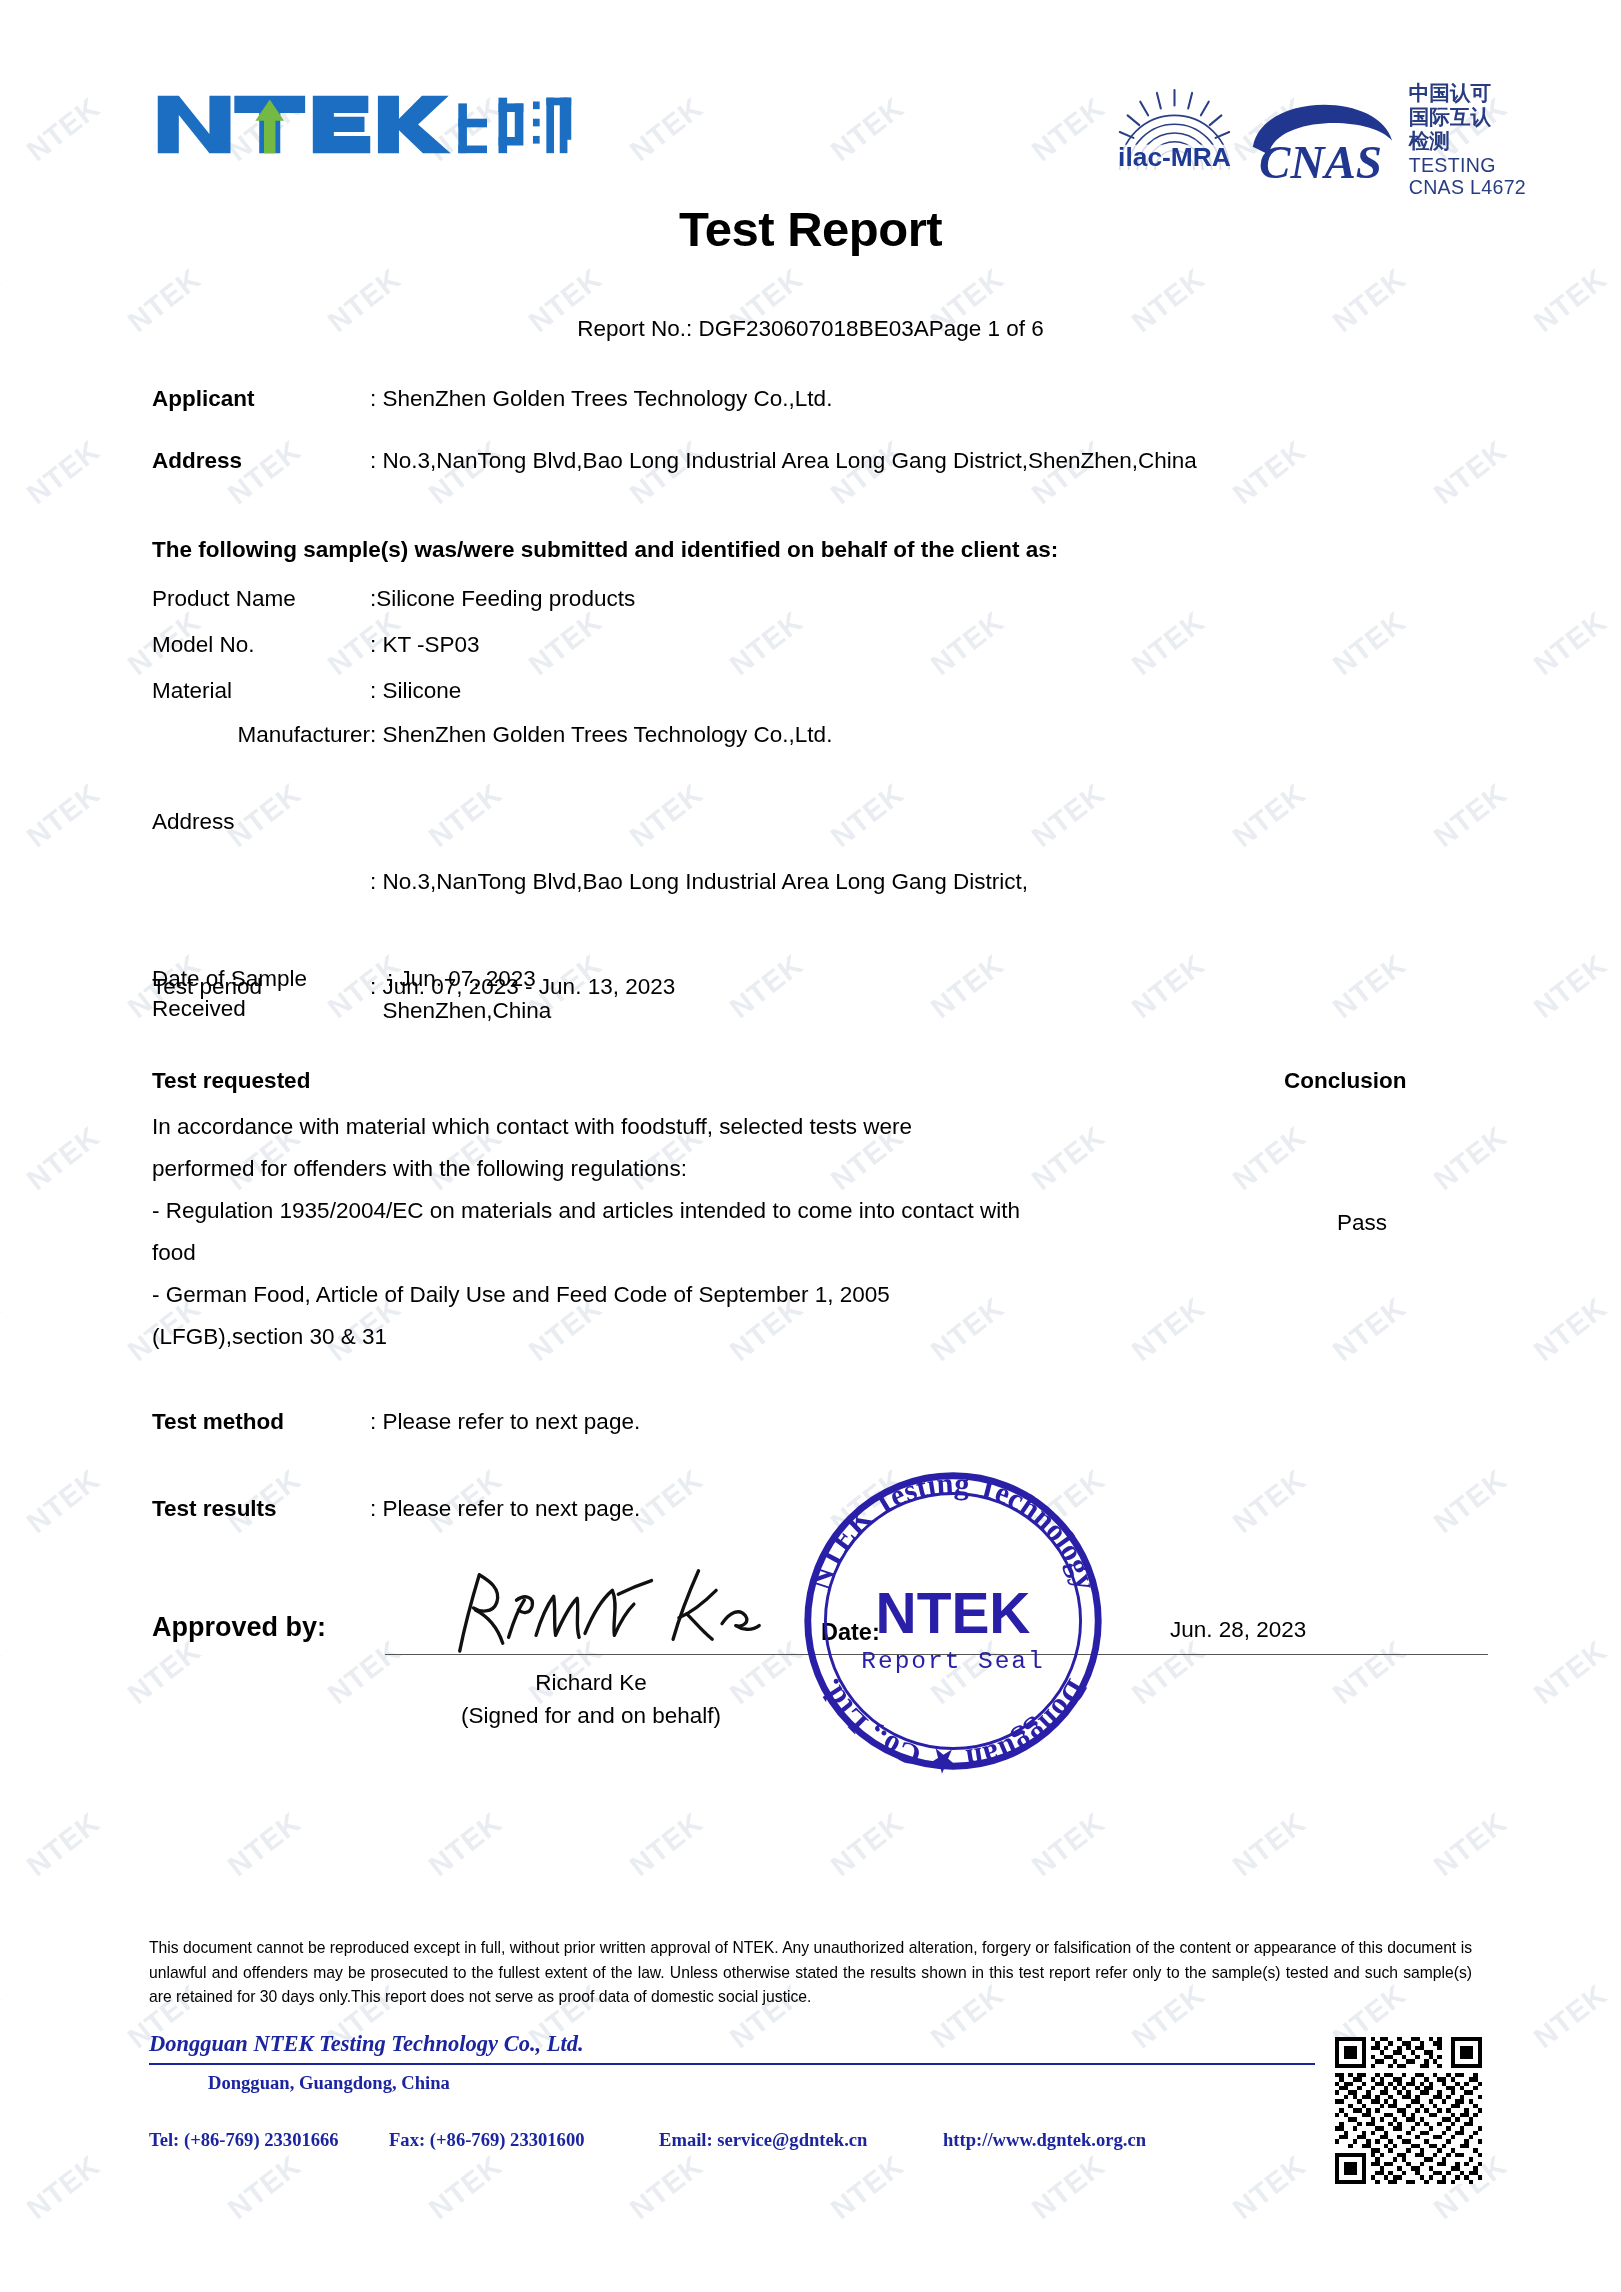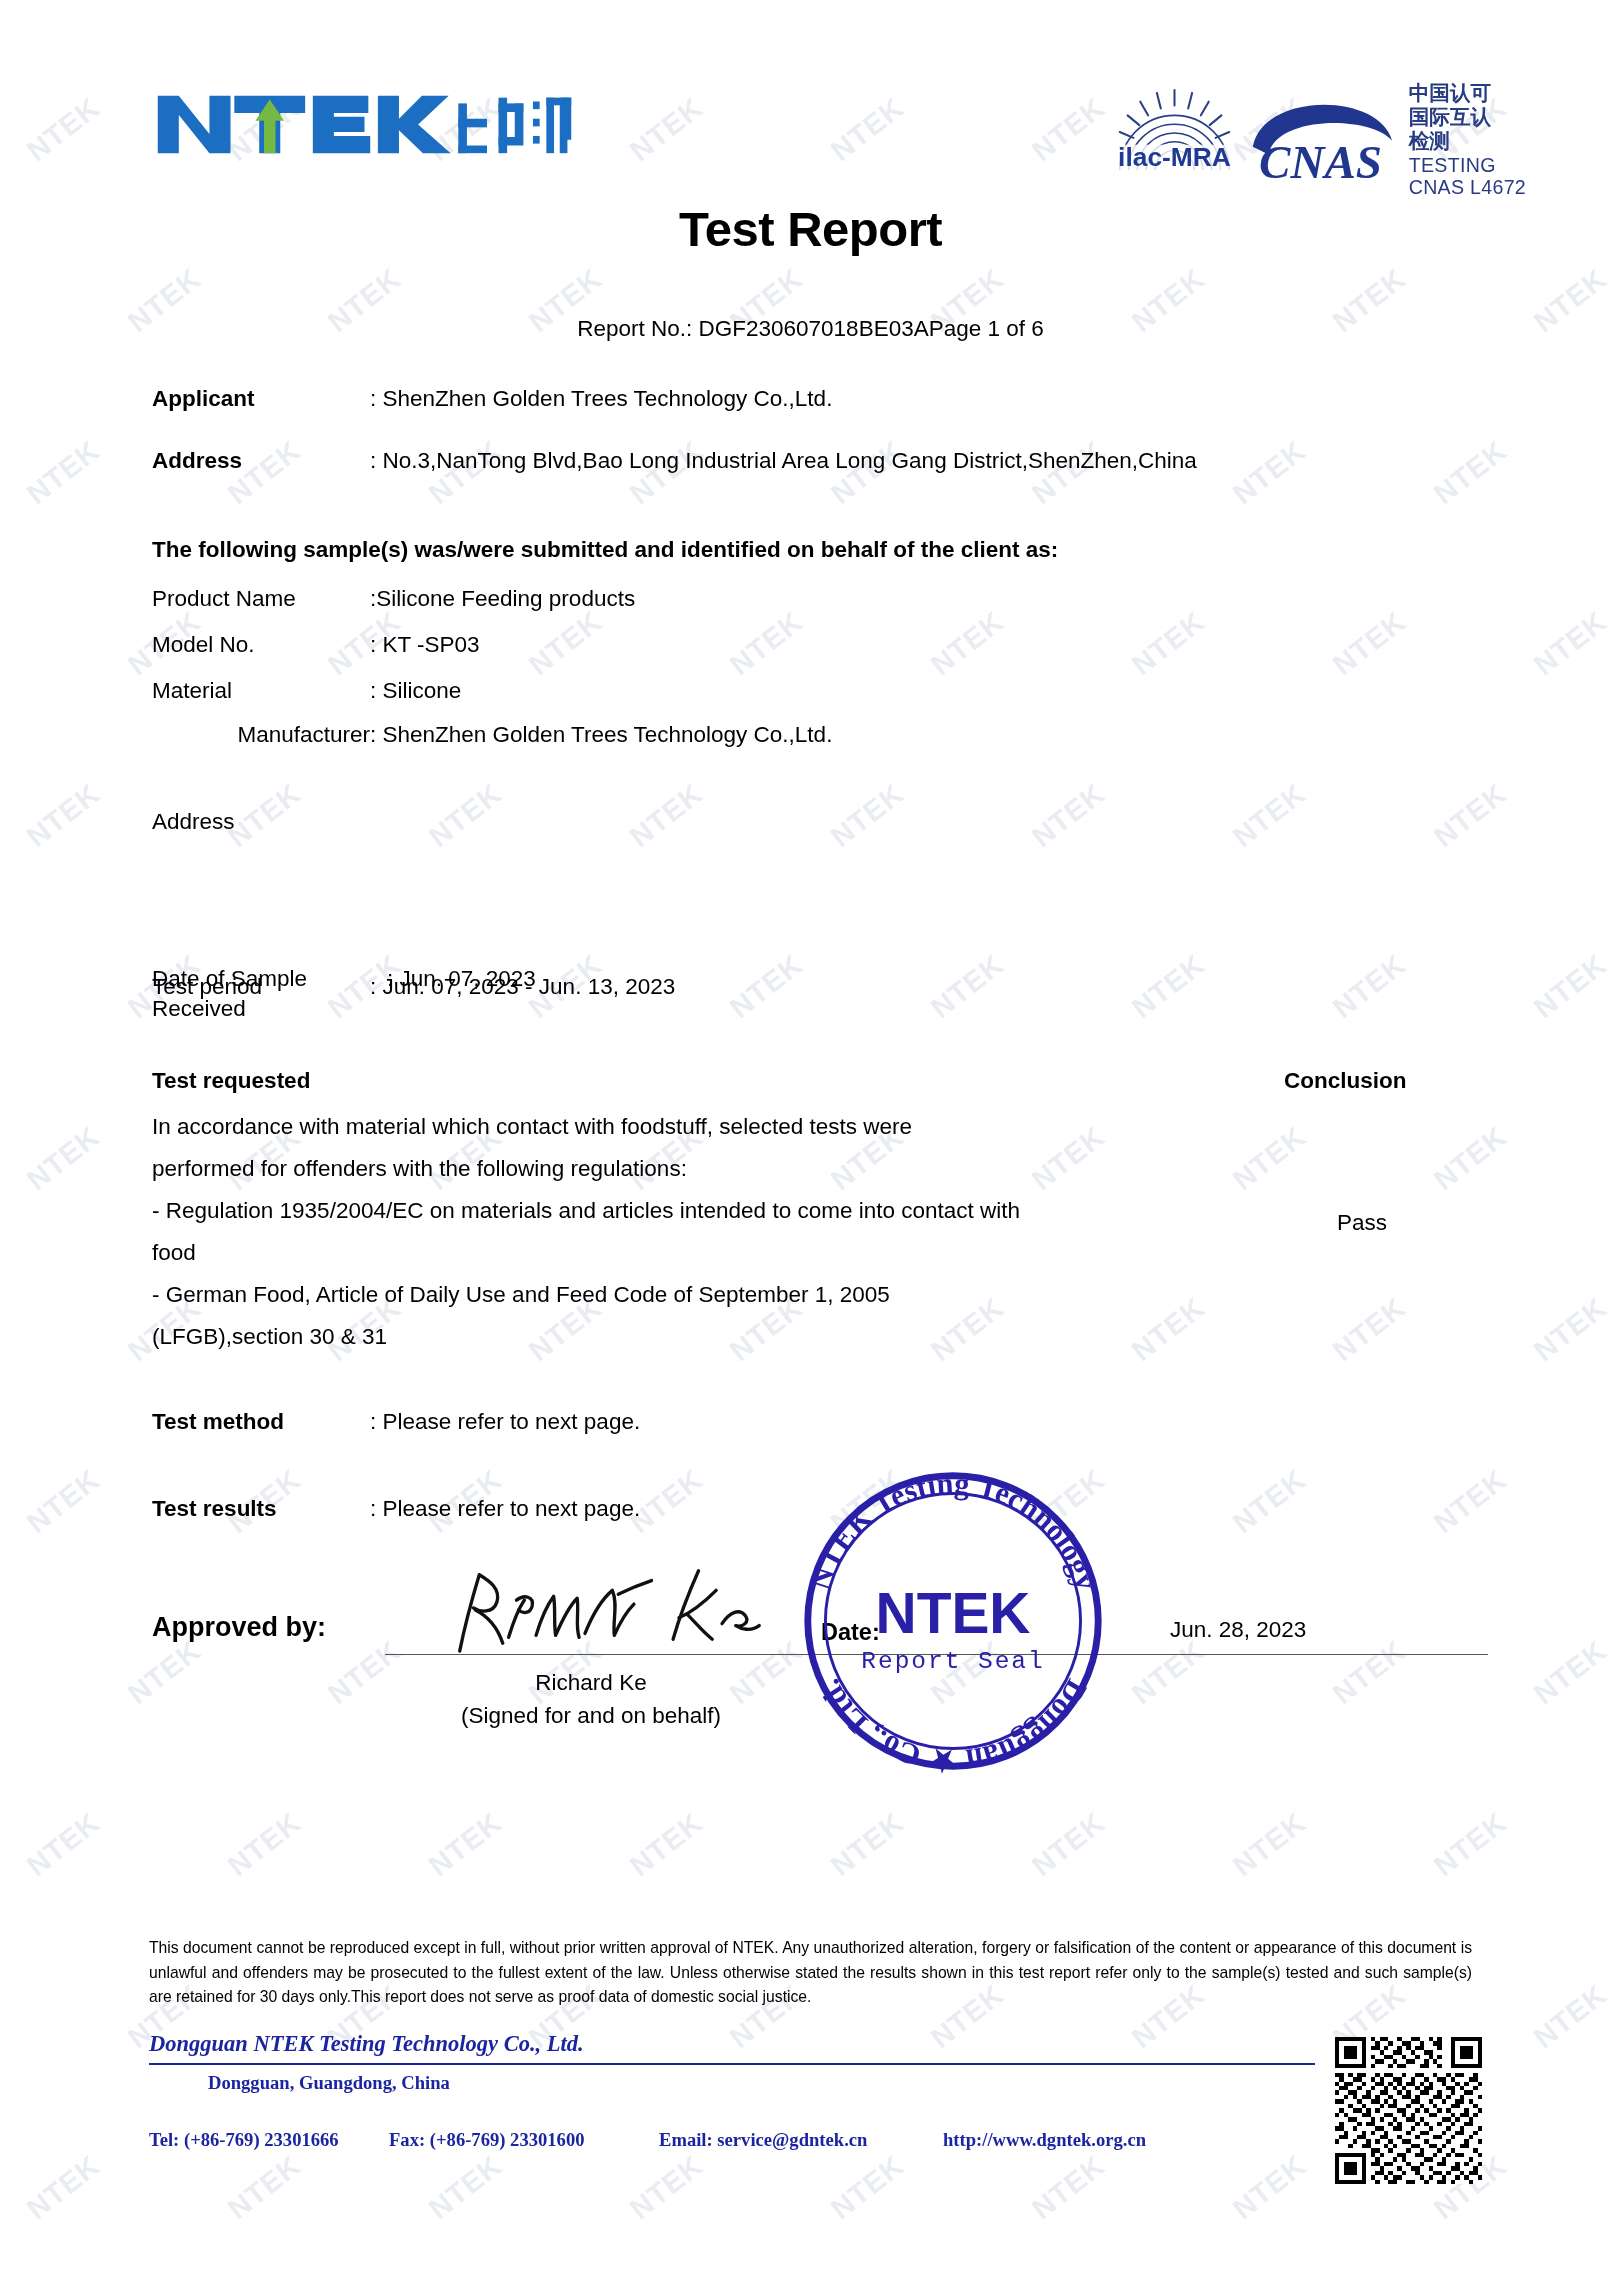--- a/index.html
+++ b/index.html
@@ -487,20 +487,24 @@
       <span class="val">: Silicone</span>
     </div>
 
     <div class="row" style="left:152px; top:720px;text-align:right;">
       <span class="lbl">Manufacturer</span>
       <span class="val">: ShenZhen Golden Trees Technology Co.,Ltd.</span>
     </div>
 
     <div class="row" style="left:152px; top:774px; line-height:43px;">
       <span class="lbl" style="padding-top:25.5px;">Address</span>
+      <span class="val">
+        <span style="display:block;">: No.3,NanTong Blvd,Bao Long Industrial Area Long Gang District,</span>
+        <span style="display:block;">  ShenZhen,China</span>
+      </span>
     </div>
 
     <div class="row" style="left:152px; top:964px;">
       <span class="lbl" style="width:235px;">Date of Sample Received</span>
       <span class="val">: Jun. 07, 2023</span>
     </div>
 
     <div class="row" style="left:152px; top:972px;">
       <span class="lbl">Test period</span>
       <span class="val">: Jun. 07, 2023 - Jun. 13, 2023</span>

